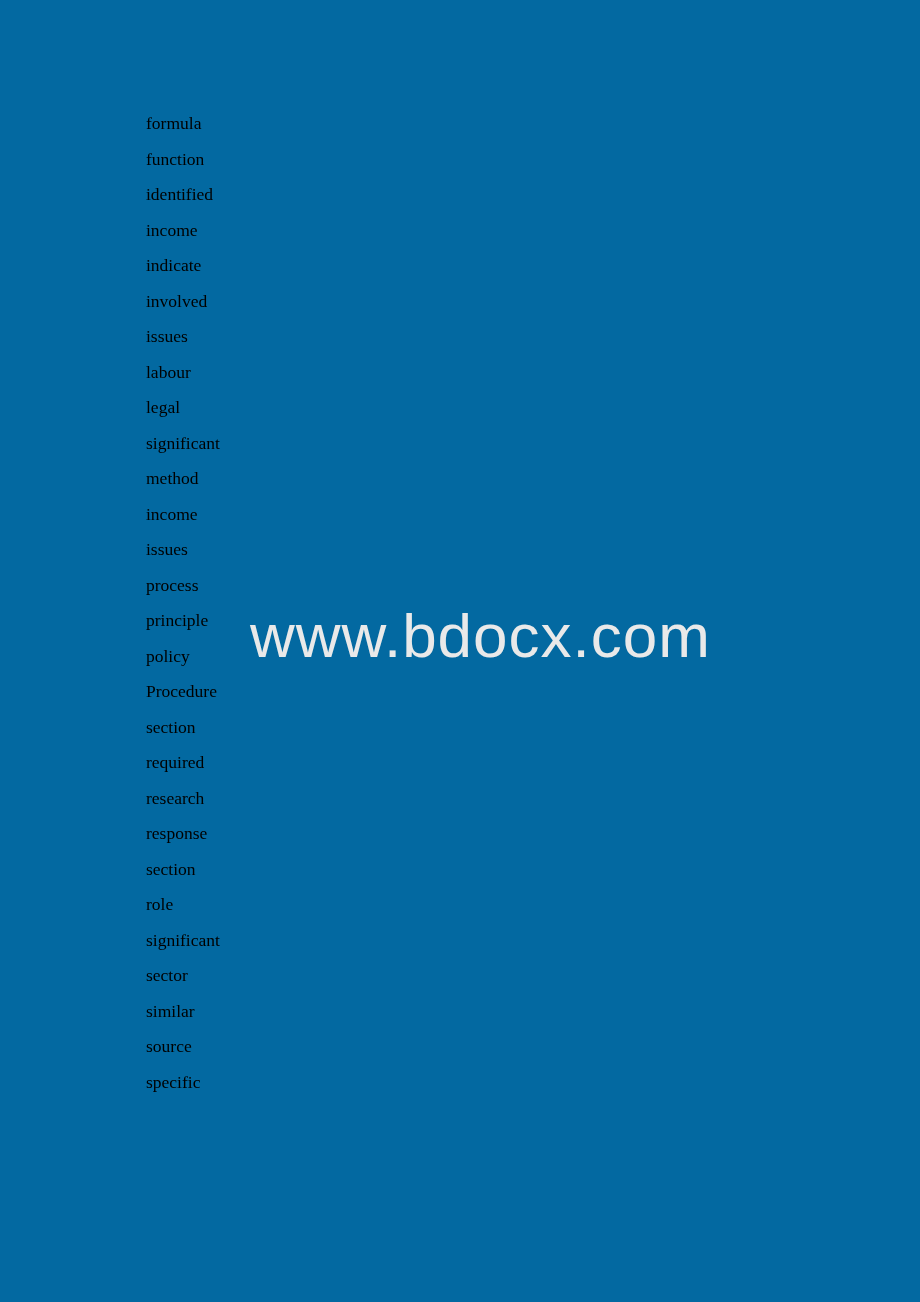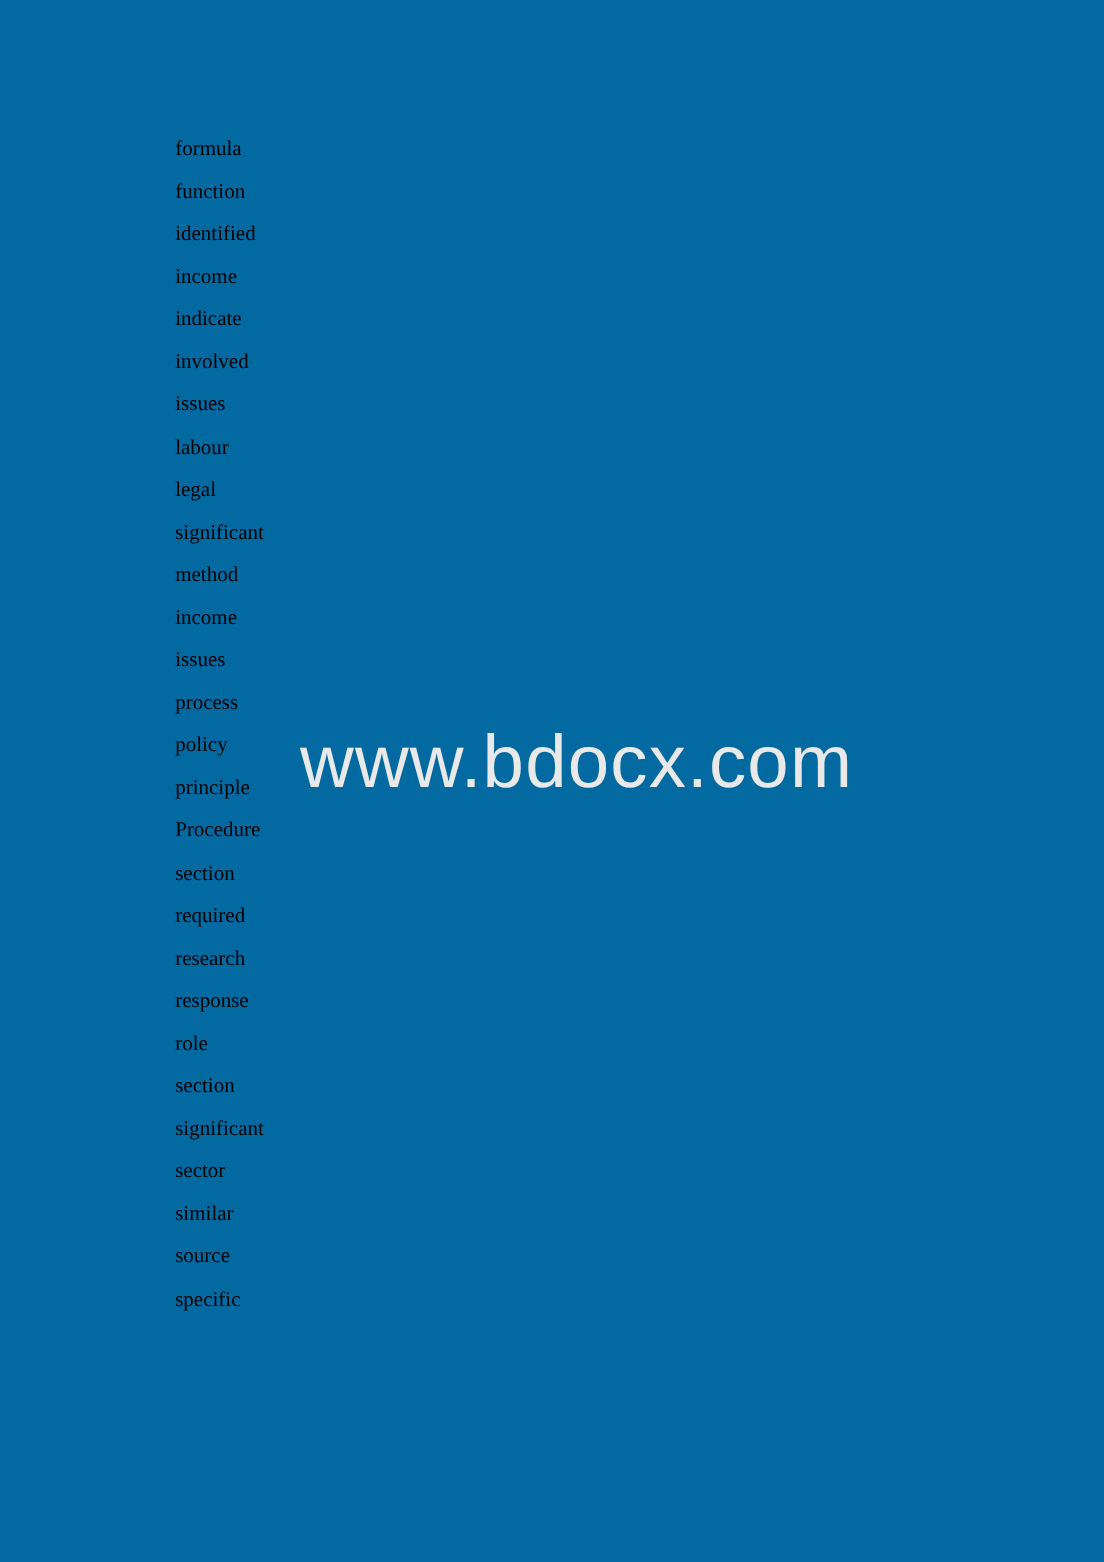--- a/index.html
+++ b/index.html
@@ -65,29 +65,29 @@
       <li>indicate</li>
       <li>involved</li>
       <li>issues</li>
       <li>labour</li>
       <li>legal</li>
       <li>significant</li>
       <li>method</li>
       <li>income</li>
       <li>issues</li>
       <li>process</li>
+      <li>principle</li>
       <li>policy</li>
-      <li>principle</li>
       <li>Procedure</li>
       <li>section</li>
       <li>required</li>
       <li>research</li>
       <li>response</li>
+      <li>section</li>
       <li>role</li>
-      <li>section</li>
       <li>significant</li>
       <li>sector</li>
       <li>similar</li>
       <li>source</li>
       <li>specific</li>
     </ul>
 
 </div>
 
 </body></html>

